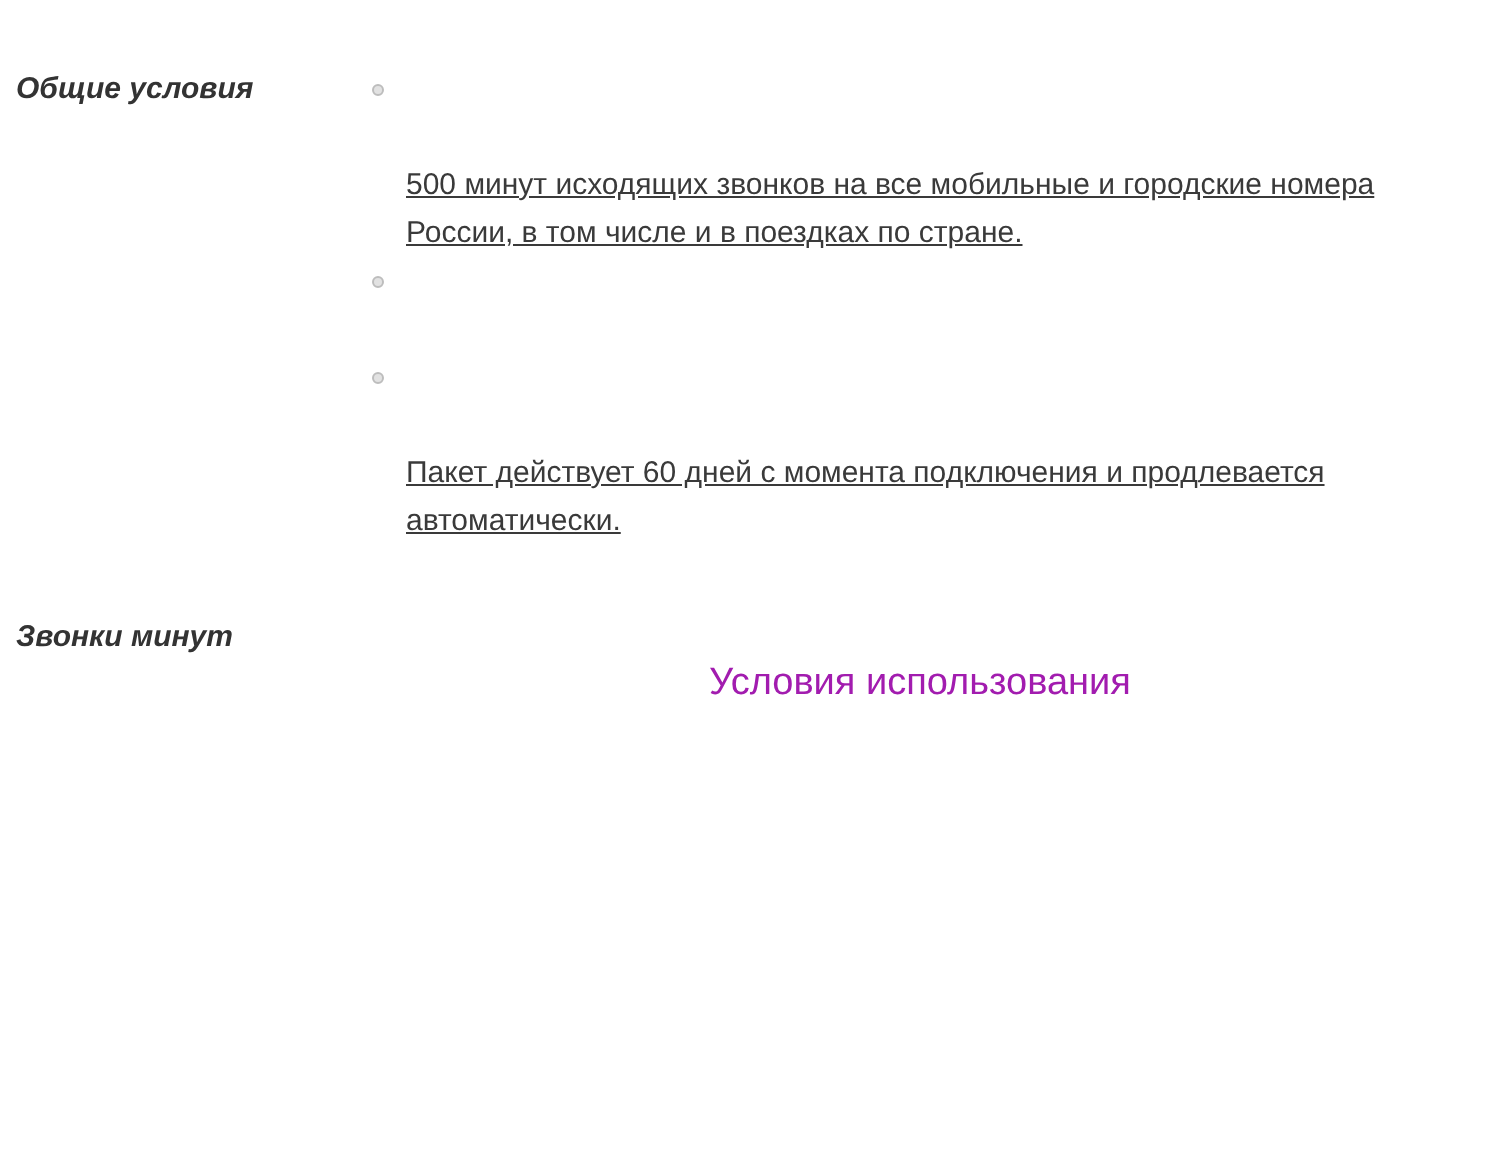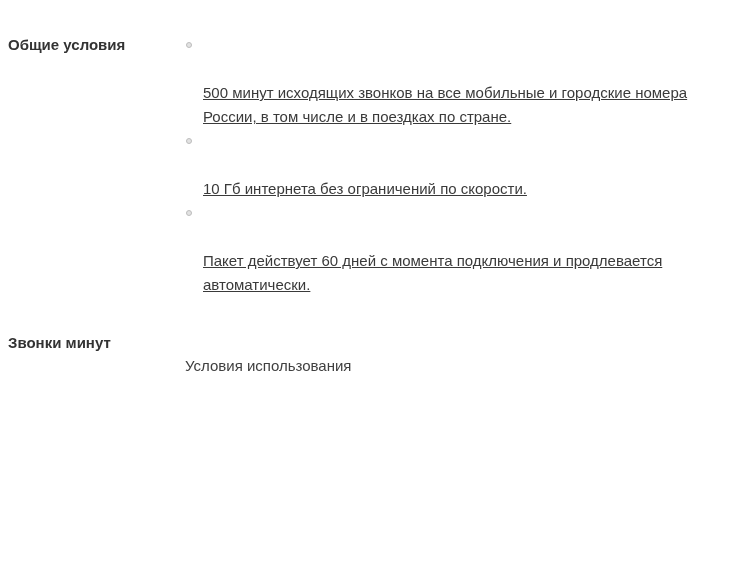--- a/index.html
+++ b/index.html
@@ -24,39 +24,41 @@
   .row {
     display: flex;
     align-items: flex-start;
   }
   .row-label {
     flex: 0 0 177px;
     width: 177px;
     font-weight: bold;
     color: #333333;
     white-space: pre-line;
+    font-style: italic;
   }
   .row-content {
     flex: 1 1 auto;
     min-width: 0;
   }
   .section-minutes {
     margin-top: 34px;
   }
   p {
     margin: 0;
     white-space: pre-line;
   }
   .para-intro { margin: 0; }
   .subtitle {
     margin: 23px 0 0 0;
-    font-size: 15px;
+    font-size: 19px;
     font-weight: normal;
-    color: #404040;
+    color: #a21caf;
     white-space: pre-line;
+    text-align: center;
   }
   ul.bullet-list {
     list-style: none;
     margin: 0;
     padding: 0;
   }
   ul.bullet-list > li {
     position: relative;
     padding-left: 18px;
     white-space: pre-line;
@@ -82,21 +84,20 @@
     <div class="row-label">Общие условия</div>
     <div class="row-content">
       <ul class="bullet-list">
         <li>
           <span class="bullet-dot"></span>
           <span>500 минут исходящих звонков на все мобильные и городские номера
 России, в том числе и в поездках по стране.</span>
         </li>
         <li>
           <span class="bullet-dot"></span>
-          <span>10 Гб интернета без ограничений по скорости.</span>
         </li>
         <li>
           <span class="bullet-dot"></span>
           <span>Пакет действует 60 дней с момента подключения и продлевается
 автоматически.</span>
         </li>
       </ul>
     </div>
   </section>
 

